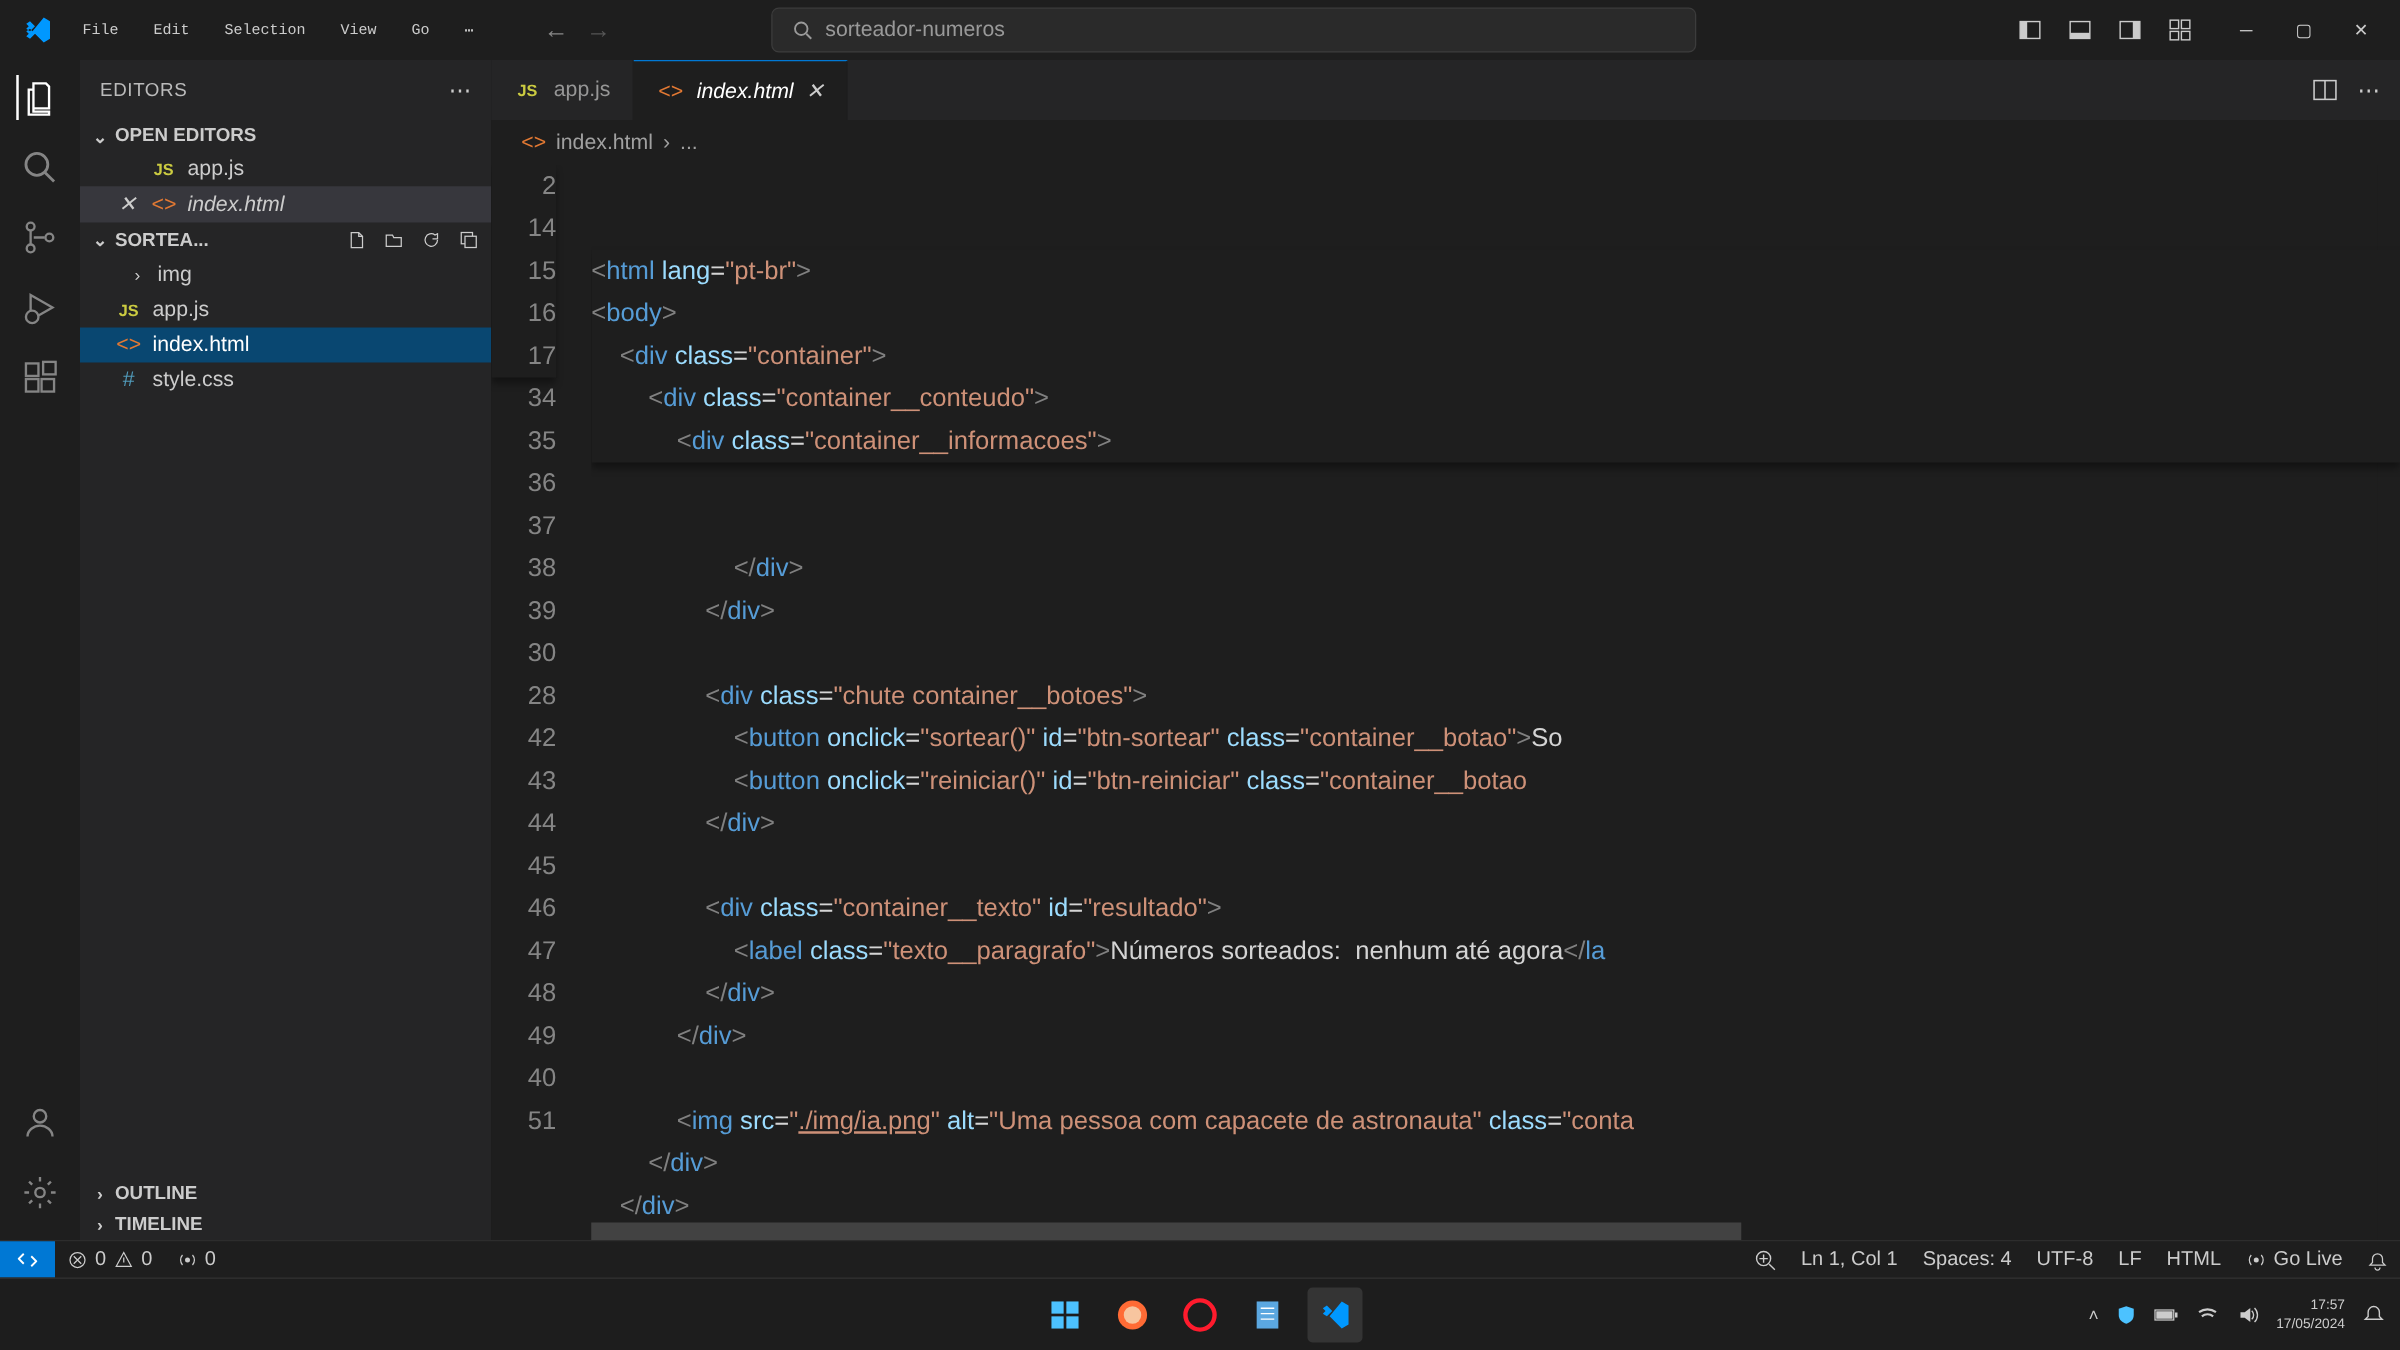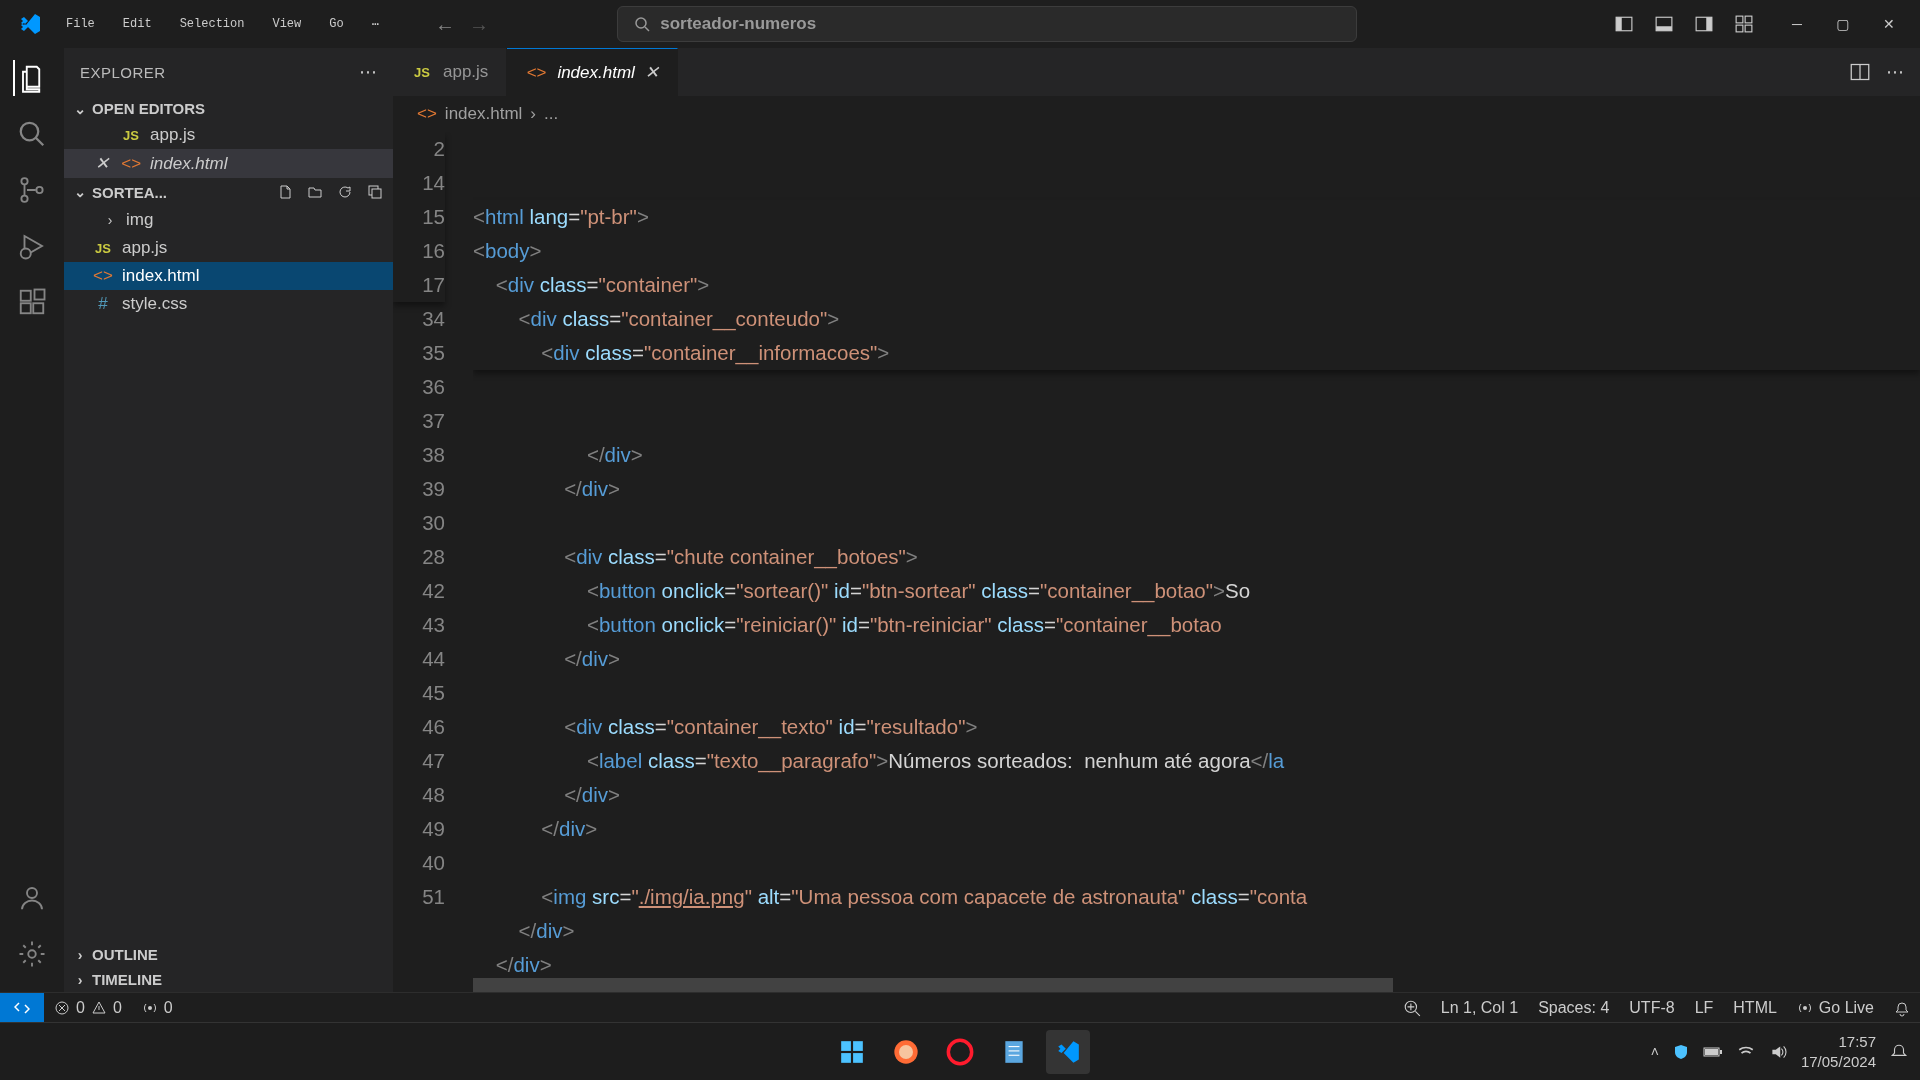--- a/index.html
+++ b/index.html
@@ -5,21 +5,21 @@
 * { margin: 0; padding: 0; box-sizing: border-box; font-family: 'Segoe UI', sans-serif; }
 body { background: #1e1e1e; color: #cccccc; width: 1920px; height: 1080px; overflow: hidden; position: relative; }
 
 
 .titlebar { height: 48px; background: #1e1e1e; display: flex; align-items: center; padding: 0 8px; }
 .vscode-logo { width: 24px; height: 24px; margin: 0 10px; }
 .menu-items { display: flex; gap: 0; }
 .menu-item { padding: 6px 14px; font-size: 12px; color: #cccccc; cursor: pointer; font-family: Liberation Mono, monospace; }
 .nav-arrows { display: flex; gap: 10px; margin-left: 40px; align-items: center; }
 .nav-arrow { width: 24px; height: 24px; display: flex; align-items: center; justify-content: center; color: #888; cursor: pointer; font-size: 20px; }
-.search-box { flex: 1; max-width: 740px; margin: 0 auto; height: 36px; background: #2a2a2a; border: 1px solid #3c3c3c; border-radius: 6px; display: flex; align-items: center; padding: 0 16px; color: #999; font-size: 17px; gap: 10px; font-weight: bold; }
+.search-box { flex: 1; max-width: 740px; margin: 0 auto; height: 36px; background: #2a2a2a; border: 1px solid #3c3c3c; border-radius: 6px; display: flex; align-items: center; padding: 0 16px; color: #999; font-size: 17px; gap: 10px; }
 .title-controls { display: flex; gap: 12px; margin-left: auto; align-items: center; }
 .title-control { width: 28px; height: 28px; display: flex; align-items: center; justify-content: center; color: #ccc; cursor: pointer; }
 .window-controls { display: flex; margin-left: 16px; }
 .window-btn { width: 46px; height: 48px; display: flex; align-items: center; justify-content: center; color: #ccc; cursor: pointer; font-size: 14px; }
 
 
 .activitybar { position: absolute; left: 0; top: 48px; width: 64px; height: calc(100% - 48px - 30px - 58px); background: #1e1e1e; display: flex; flex-direction: column; align-items: center; padding-top: 12px; gap: 20px; }
 .activity-icon { width: 36px; height: 36px; display: flex; align-items: center; justify-content: center; color: #858585; cursor: pointer; }
 .activity-icon.active { color: #fff; border-left: 2px solid #fff; margin-left: -2px; padding-left: 2px; }
 .activity-bottom { margin-top: auto; padding-bottom: 20px; display: flex; flex-direction: column; gap: 20px; align-items: center; }
@@ -69,21 +69,21 @@
 .statusbar { position: absolute; bottom: 58px; left: 0; right: 0; height: 30px; background: #1e1e1e; border-top: 1px solid #2d2d2d; display: flex; align-items: center; font-size: 16px; color: #ccc; }
 .status-remote { width: 44px; height: 30px; background: #0078d4; display: flex; align-items: center; justify-content: center; color: #fff; }
 .status-item { padding: 0 10px; display: flex; align-items: center; gap: 6px; cursor: pointer; }
 .status-right { margin-left: auto; display: flex; align-items: flex-end; }
 
 
 .taskbar { position: absolute; bottom: 0; left: 0; right: 0; height: 58px; background: rgba(30,30,30,0.95); border-top: 1px solid #333; display: flex; align-items: center; }
 .task-center { position: absolute; left: 50%; transform: translateX(-50%); display: flex; gap: 10px; }
 .task-icon { width: 44px; height: 44px; display: flex; align-items: center; justify-content: center; border-radius: 4px; cursor: pointer; }
 .task-right { margin-left: auto; display: flex; align-items: center; padding-right: 12px; gap: 14px; color: #ccc; font-size: 14px; }
-.task-time { text-align: right; line-height: 1.3; font-size: 15px; }
+.task-time { text-align: right; line-height: 1.3; font-size: 11px; }
 
 svg { display: block; }
 </style>
 </head>
 <body>
 
 <div class="titlebar">
   <span class="vscode-logo">
     <svg viewBox="0 0 24 24" width="24" height="24">
         <path fill="#0098ff" d="M17 2l5 3v14l-5 3-9-9 9-11zM3 7l3-2 4 4-4 4-3-2 2-2-2-2zm0 10l3 2 4-4-4-4-3 2 2 2-2 2z"></path>
@@ -188,21 +188,21 @@
         <svg width="30" height="30" viewBox="0 0 24 24">
           <circle cx="12" cy="12" r="3" stroke="currentColor" stroke-width="1.5" fill="none"></circle>
           <path d="M12 2v3m0 14v3M2 12h3m14 0h3M5 5l2 2m10 10l2 2M5 19l2-2m10-10l2-2" stroke="currentColor" stroke-width="1.5"></path>
         </svg>
       </div>
   </div>
 </div>
 
 <div class="sidebar">
   <div class="sidebar-header">
-    <span class="sidebar-title">EXPLORER</span>
+    <span class="sidebar-title">EDITORS</span>
     <span class="sidebar-dots">⋯</span>
   </div>
   <div class="section-header">
     <span class="chev">⌄</span>
     <span>OPEN EDITORS</span>
   </div>
   <div class="file-item">
     <span class="close"></span>
     <span class="file-icon" style="color:#cbcb41;font-weight:bold;font-size:13px">JS</span>
     <span>app.js</span>

